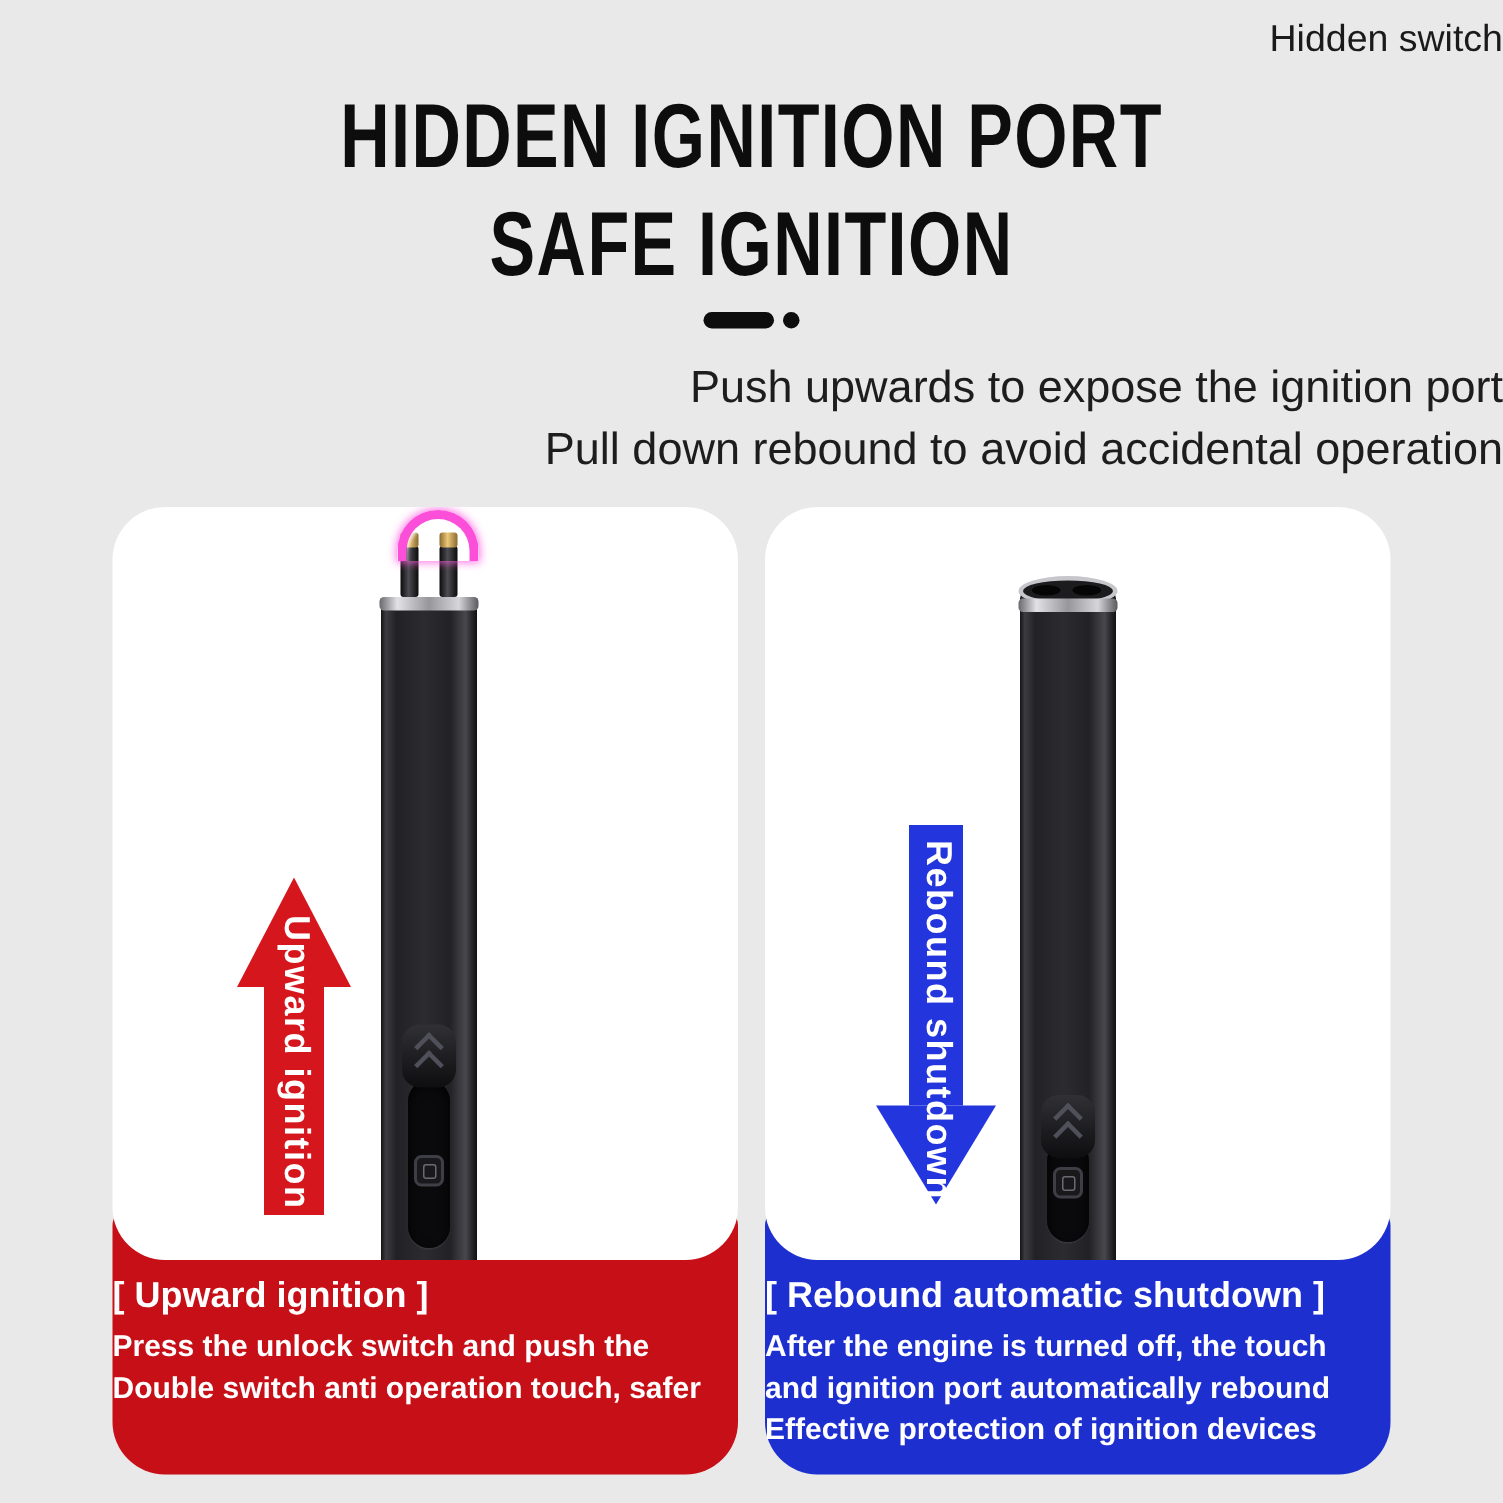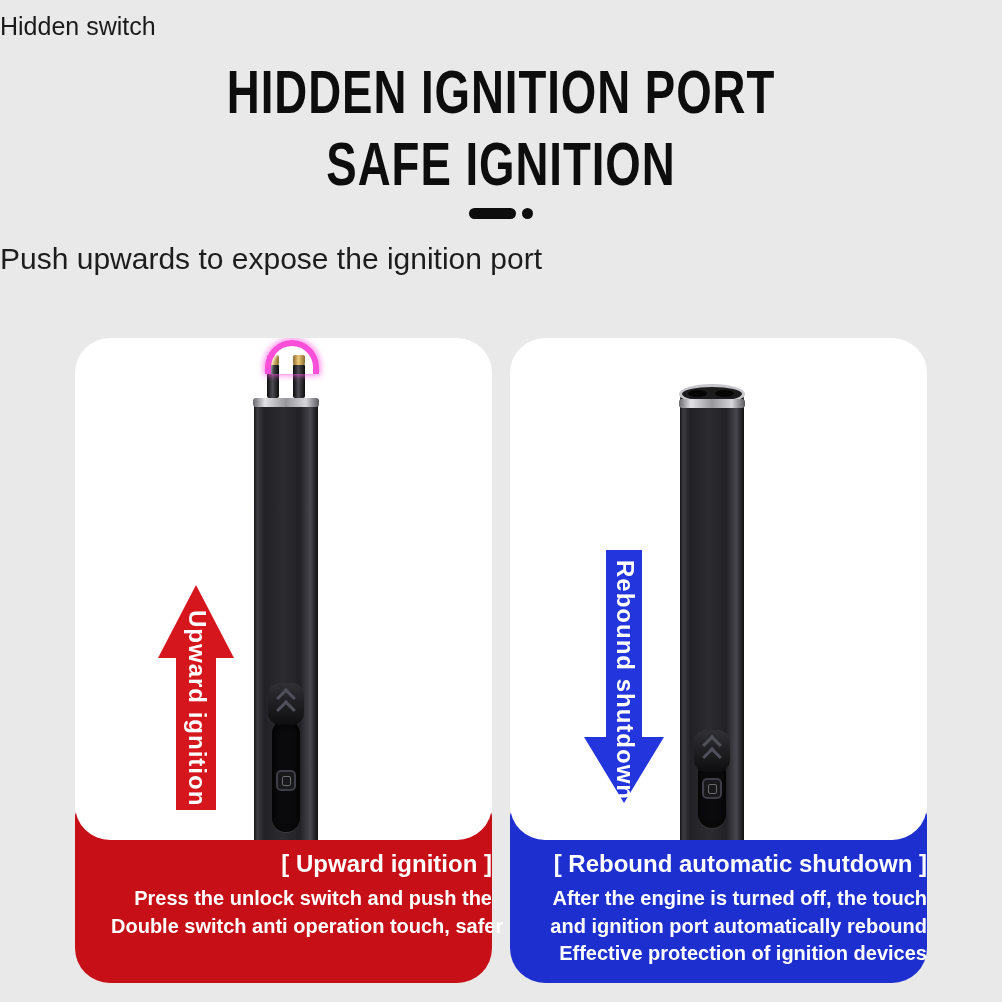--- a/index.html
+++ b/index.html
@@ -1,37 +1,37 @@
 <!DOCTYPE html>
 <html style="--page_bg: #e9e9e9; --red_arrow: #d5161c; --red_box: #c60f16; --blue_arrow: #2336dd; --blue_box: #1e2fd0;"><head>
 <meta charset="utf-8">
 <style>
   html,body{margin:0;padding:0;background:#eaeaea;}
   .page{position:relative;width:1002px;height:1002px;background:var(--page_bg,#e9e9e9);
         overflow:hidden;font-family:"Liberation Sans",sans-serif;color:#111;}
 
   
-  .tagline{position:absolute;top:12px;left:0;width:100%;text-align:left;
+  .tagline{position:absolute;top:12px;left:0;width:100%;text-align:right;
            font-size:25px;color:#1a1a1a;}
   .headline{position:absolute;top:56px;left:0;width:100%;text-align:center;
             font-size:48px;line-height:57px;font-weight:800;color:#0d0d0d;
             letter-spacing:1px;transform:scale(.95,1.26);transform-origin:50% 0;}
   .title-underline{position:absolute;top:207px;left:0;width:100%;height:12px;
                    display:flex;justify-content:center;align-items:center;gap:6px;}
   .title-underline .dash{width:47px;height:11px;border-radius:6px;background:#0d0d0d;}
   .title-underline .dot{width:11px;height:11px;border-radius:50%;background:#0d0d0d;}
-  .subtitle{position:absolute;top:238px;left:0;width:100%;text-align:left;
+  .subtitle{position:absolute;top:238px;left:0;width:100%;text-align:right;
             font-size:30px;line-height:41px;color:#1d1d1d;}
 
   
   .panel{position:absolute;top:338px;width:417px;height:645px;}
   .panel.left{left:75px;}
   .panel.right{left:510px;}
   .info-box{position:absolute;left:0;right:0;top:467px;bottom:0;
-            border-radius:12px 12px 35px 35px;color:#fff;text-align:right;z-index:1;padding-left:36px;}
+            border-radius:12px 12px 35px 35px;color:#fff;text-align:left;z-index:1;}
   .info-box.red{background:var(--red_box,#c60f16);}
   .info-box.blue{background:var(--blue_box,#1e2fd0);}
   .info-heading{padding-top:44px;font-size:24px;font-weight:bold;line-height:30px;
                 margin-bottom:6px;white-space:nowrap;}
   .info-line{font-size:20px;line-height:27.5px;white-space:nowrap;font-weight:bold;}
   .photo-area{position:absolute;left:0;right:0;top:0;height:502px;background:#ffffff;
               border-radius:35px;overflow:hidden;z-index:2;}
 
   
   .arrow{position:absolute;z-index:5;}
@@ -101,20 +101,21 @@
   <div class="headline">
     <div>HIDDEN IGNITION PORT</div>
     <div>SAFE IGNITION</div>
   </div>
   <div class="title-underline">
     <span class="dash"></span>
     <span class="dot"></span>
   </div>
   <div class="subtitle">
     <div>Push upwards to expose the ignition port</div>
+    <div>Pull down rebound to avoid accidental operation</div>
   </div>
 
   <section class="panel left">
     <div class="info-box red">
       <div class="info-heading">[ Upward ignition ]</div>
       <div class="info-line">Press the unlock switch and push the</div>
       <div class="info-line">Double switch anti operation touch, safer</div>
     </div>
     <div class="photo-area">
       <div class="lighter-body open">

